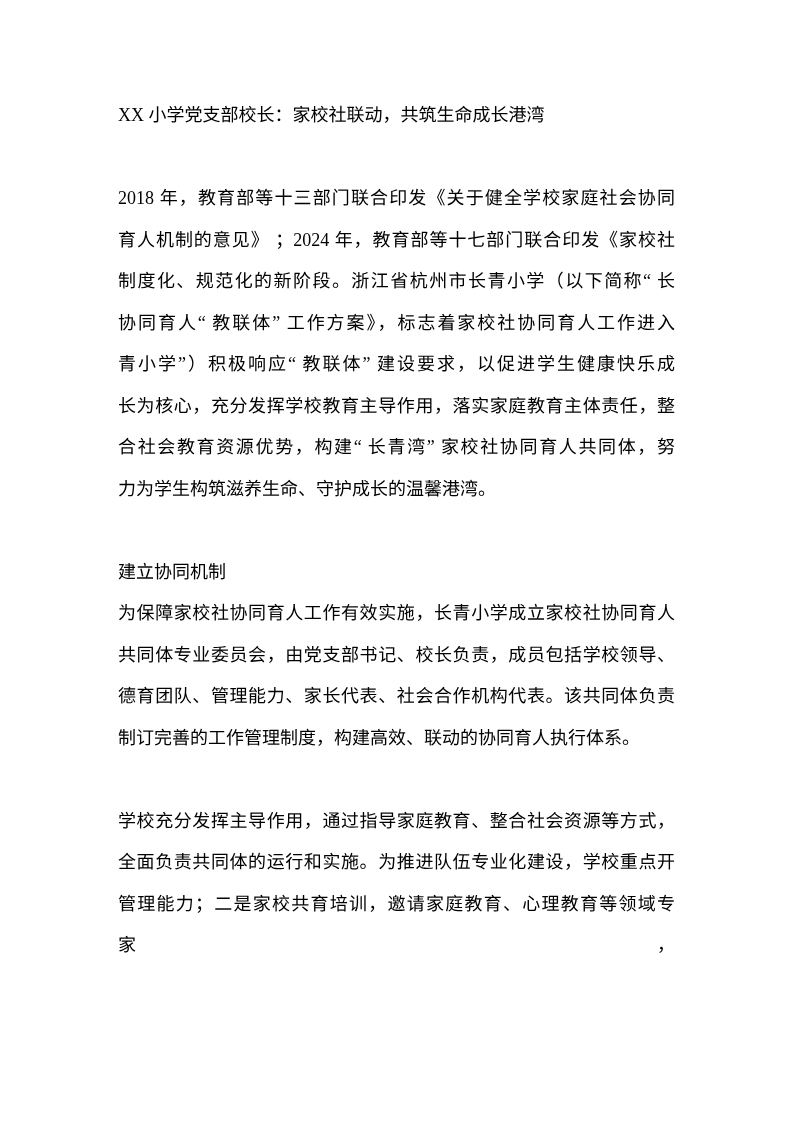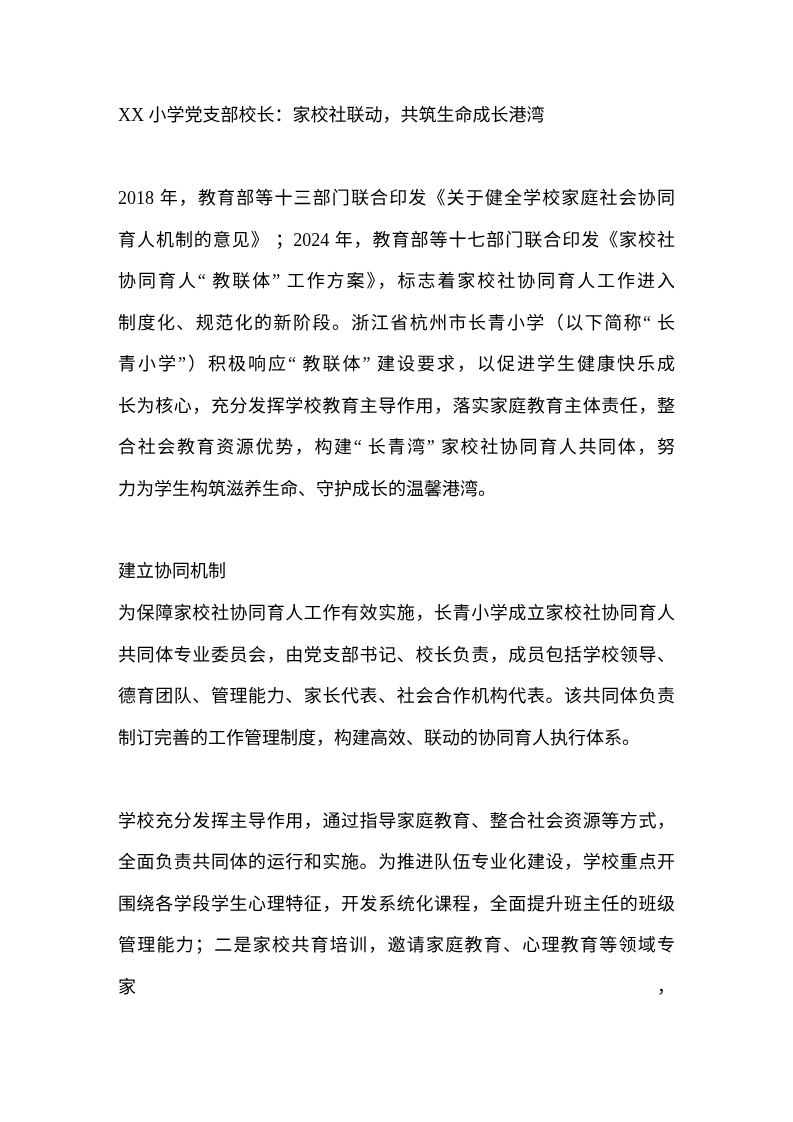--- a/index.html
+++ b/index.html
@@ -44,48 +44,46 @@
     text-align: justify;
     text-align-last: justify;
     text-justify: inter-ideograph;
   }
   .line.last {
     text-align-last: left;
   }
   .block-heading .line {
     text-align: left;
     text-align-last: left;
-    font-family: Liberation Mono, monospace;
   }
 </style>
 </head>
 <body>
 
 <div class="page">
   <h1 class="doc-title">XX 小学党支部校长：家校社联动，共筑生命成长港湾</h1>
   <div>
       <div class="block block-paragraph">
         <div class="line">2018 年，教育部等十三部门联合印发《关于健全学校家庭社会协同</div>
         <div class="line">育人机制的意见》 ；2024 年，教育部等十七部门联合印发《家校社</div>
+        <div class="line">制度化、规范化的新阶段。浙江省杭州市长青小学（以下简称“ 长</div>
         <div class="line">协同育人“ 教联体” 工作方案》，标志着家校社协同育人工作进入</div>
-        <div class="line">制度化、规范化的新阶段。浙江省杭州市长青小学（以下简称“ 长</div>
         <div class="line">青小学”）积极响应“ 教联体” 建设要求，以促进学生健康快乐成</div>
         <div class="line">长为核心，充分发挥学校教育主导作用，落实家庭教育主体责任，整</div>
         <div class="line">合社会教育资源优势，构建“ 长青湾” 家校社协同育人共同体，努</div>
         <div class="line last">力为学生构筑滋养生命、守护成长的温馨港湾。</div>
       </div>
       <div class="block block-heading">
         <div class="line last">建立协同机制</div>
       </div>
       <div class="block block-paragraph">
         <div class="line">为保障家校社协同育人工作有效实施，长青小学成立家校社协同育人</div>
         <div class="line">共同体专业委员会，由党支部书记、校长负责，成员包括学校领导、</div>
         <div class="line">德育团队、管理能力、家长代表、社会合作机构代表。该共同体负责</div>
         <div class="line last">制订完善的工作管理制度，构建高效、联动的协同育人执行体系。</div>
       </div>
       <div class="block block-paragraph">
         <div class="line">学校充分发挥主导作用，通过指导家庭教育、整合社会资源等方式，</div>
         <div class="line">全面负责共同体的运行和实施。为推进队伍专业化建设，学校重点开</div>
-        <div class="line">围绕各学段学生心理特征，开发系统化课程，全面提升班主任的班级</div>
         <div class="line">管理能力；二是家校共育培训，邀请家庭教育、心理教育等领域专家，</div>
       </div>
     </div>
 </div>
 
 </body></html>

